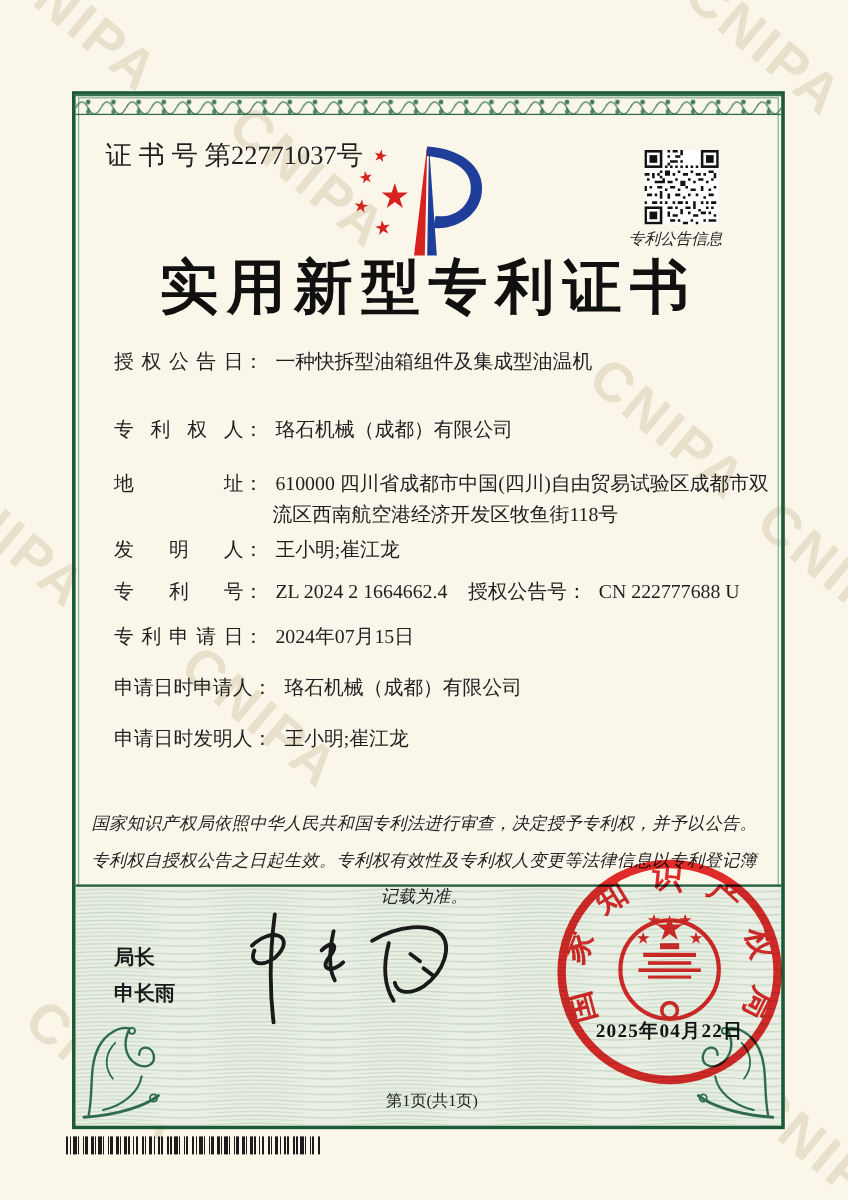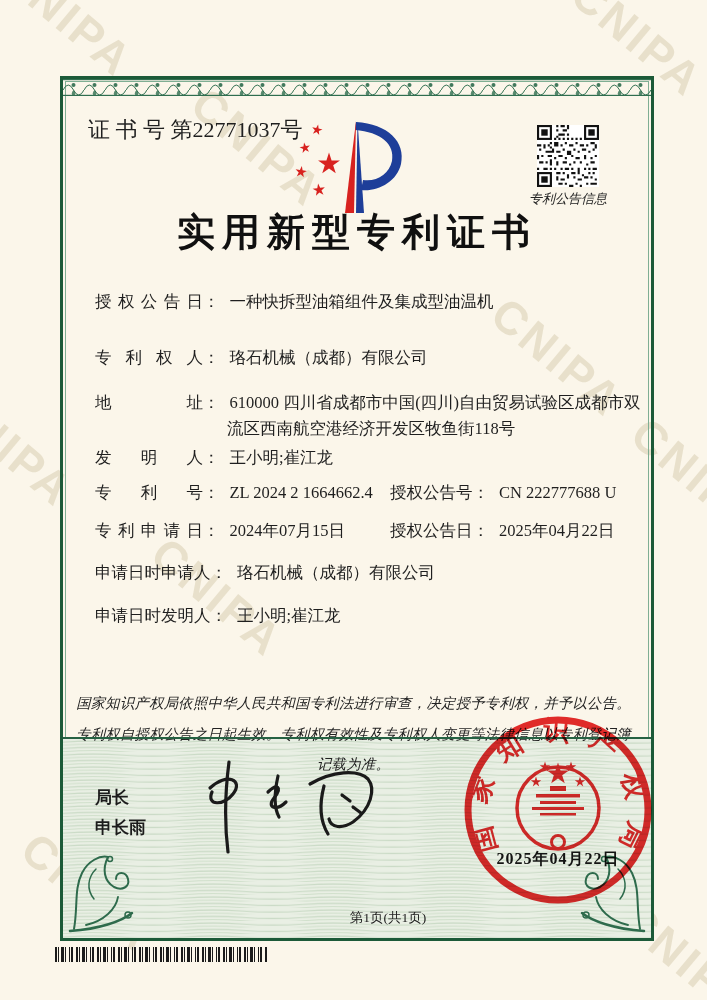--- a/index.html
+++ b/index.html
@@ -6,40 +6,40 @@
   body{width:707px;height:1000px;background:#fbf6ea;font-family:"Liberation Serif","DejaVu Serif",serif;color:#1f1f1f;}
   .page{position:relative;width:707px;height:1000px;overflow:hidden;background:#fbf6ea;}
   .wm{position:absolute;z-index:0;font-family:"Liberation Sans","DejaVu Sans",sans-serif;font-weight:bold;
       font-size:46px;letter-spacing:3px;color:rgba(203,188,152,0.38);transform:rotate(40deg);white-space:nowrap;}
   .frame{position:absolute;left:60px;top:76px;width:588px;height:859px;border:3px solid #1c5a38;z-index:1;}
   .frame::after{content:"";position:absolute;inset:2px;border:1px solid #7fae93;}
   .lace{position:absolute;left:63px;top:79px;z-index:2;}
   .cert-no{position:absolute;left:88px;top:115px;font-size:22px;z-index:2;}
   .logo{position:absolute;left:293px;top:114px;z-index:2;}
   .qr{position:absolute;left:537px;top:125px;z-index:2;}
-  .qr-caption{position:absolute;left:524px;top:190px;width:88px;text-align:center;font-size:13px;color:#222;z-index:2;font-style:italic;}
-  .title{position:absolute;left:60px;top:207px;width:594px;text-align:center;font-size:38px;font-weight:bold;
+  .qr-caption{position:absolute;left:524px;top:190px;width:88px;text-align:left;font-size:13px;color:#222;z-index:2;font-style:italic;}
+  .title{position:absolute;left:60px;top:207px;width:594px;text-align:center;font-size:49px;font-weight:bold;
          letter-spacing:7px;color:#101010;z-index:3;}
   .row{position:absolute;left:95px;font-size:16.5px;z-index:2;white-space:nowrap;}
   .jlabel{display:inline-block;width:108px;text-align:justify;text-align-last:justify;vertical-align:top;}
   .colon{margin-right:10px;}
   .rcol{position:absolute;left:295px;top:0;}
   .addr2{position:absolute;left:227px;font-size:16.5px;z-index:2;white-space:nowrap;text-align:right;}
   .statement{position:absolute;left:72px;top:672px;width:563px;text-align:center;font-size:14.3px;line-height:30.5px;
-             font-style:italic;letter-spacing:0.3px;color:#222;z-index:2;margin-top:16px;}
+             font-style:italic;letter-spacing:0.3px;color:#222;z-index:2;}
   .divider{position:absolute;left:63px;top:737px;width:588px;height:2px;background:#266243;z-index:2;}
   .band{position:absolute;left:63px;top:739px;width:588px;height:199px;z-index:1;}
   .signoff{position:absolute;left:95px;z-index:4;font-family:"Liberation Sans","DejaVu Sans",sans-serif;
            font-weight:bold;font-size:17px;color:#1c1c1c;}
   .sig{position:absolute;left:182px;top:750px;z-index:5;}
   .seal{position:absolute;left:460px;top:712px;z-index:6;mix-blend-mode:multiply;}
   .flourish{position:absolute;top:829px;z-index:3;}
   .flourish.left{left:64px;}
   .flourish.right{left:542px;transform:scaleX(-1);}
-  .footer{position:absolute;left:76px;top:909px;width:568px;text-align:center;font-size:13.5px;color:#222;z-index:4;padding-left:28px;}
+  .footer{position:absolute;left:48px;top:909px;width:568px;text-align:center;font-size:13.5px;color:#222;z-index:4;padding-left:28px;}
   .barcode{position:absolute;left:55px;top:947px;width:213px;height:15px;z-index:2;background:
     repeating-linear-gradient(90deg,#1b1b1b 0 2px,transparent 2px 3px,#1b1b1b 3px 4px,transparent 4px 6px,
     #1b1b1b 6px 9px,transparent 9px 10px,#1b1b1b 10px 11px,transparent 11px 14px,#1b1b1b 14px 15px,
     transparent 15px 16px,#1b1b1b 16px 18px,transparent 18px 21px);}
 </style>
 </head>
 <body>
 
 <div class="page">
 
@@ -124,21 +124,20 @@
   <div class="addr2" style="top:418px">流区西南航空港经济开发区牧鱼街118号</div>
   <div class="row" style="top:447px">
     <span class="jlabel">发明人</span><span class="colon">：</span><span>王小明;崔江龙</span>
   </div>
   <div class="row" style="top:482px">
     <span class="jlabel">专利号</span><span class="colon">：</span><span>ZL 2024 2 1664662.4</span>
     <span class="rcol"><span>授权公告号</span><span class="colon">：</span><span>CN 222777688 U</span></span>
   </div>
   <div class="row" style="top:520px">
     <span class="jlabel">专利申请日</span><span class="colon">：</span><span>2024年07月15日</span>
-    <span class="rcol"><span>授权公告日</span><span class="colon">：</span><span>2025年04月22日</span></span>
   </div>
   <div class="row" style="top:562px">
     <span>申请日时申请人</span><span class="colon">：</span><span>珞石机械（成都）有限公司</span>
   </div>
   <div class="row" style="top:605px">
     <span>申请日时发明人</span><span class="colon">：</span><span>王小明;崔江龙</span>
   </div>
 
   <div class="statement">
     <div>国家知识产权局依照中华人民共和国专利法进行审查，决定授予专利权，并予以公告。</div>

